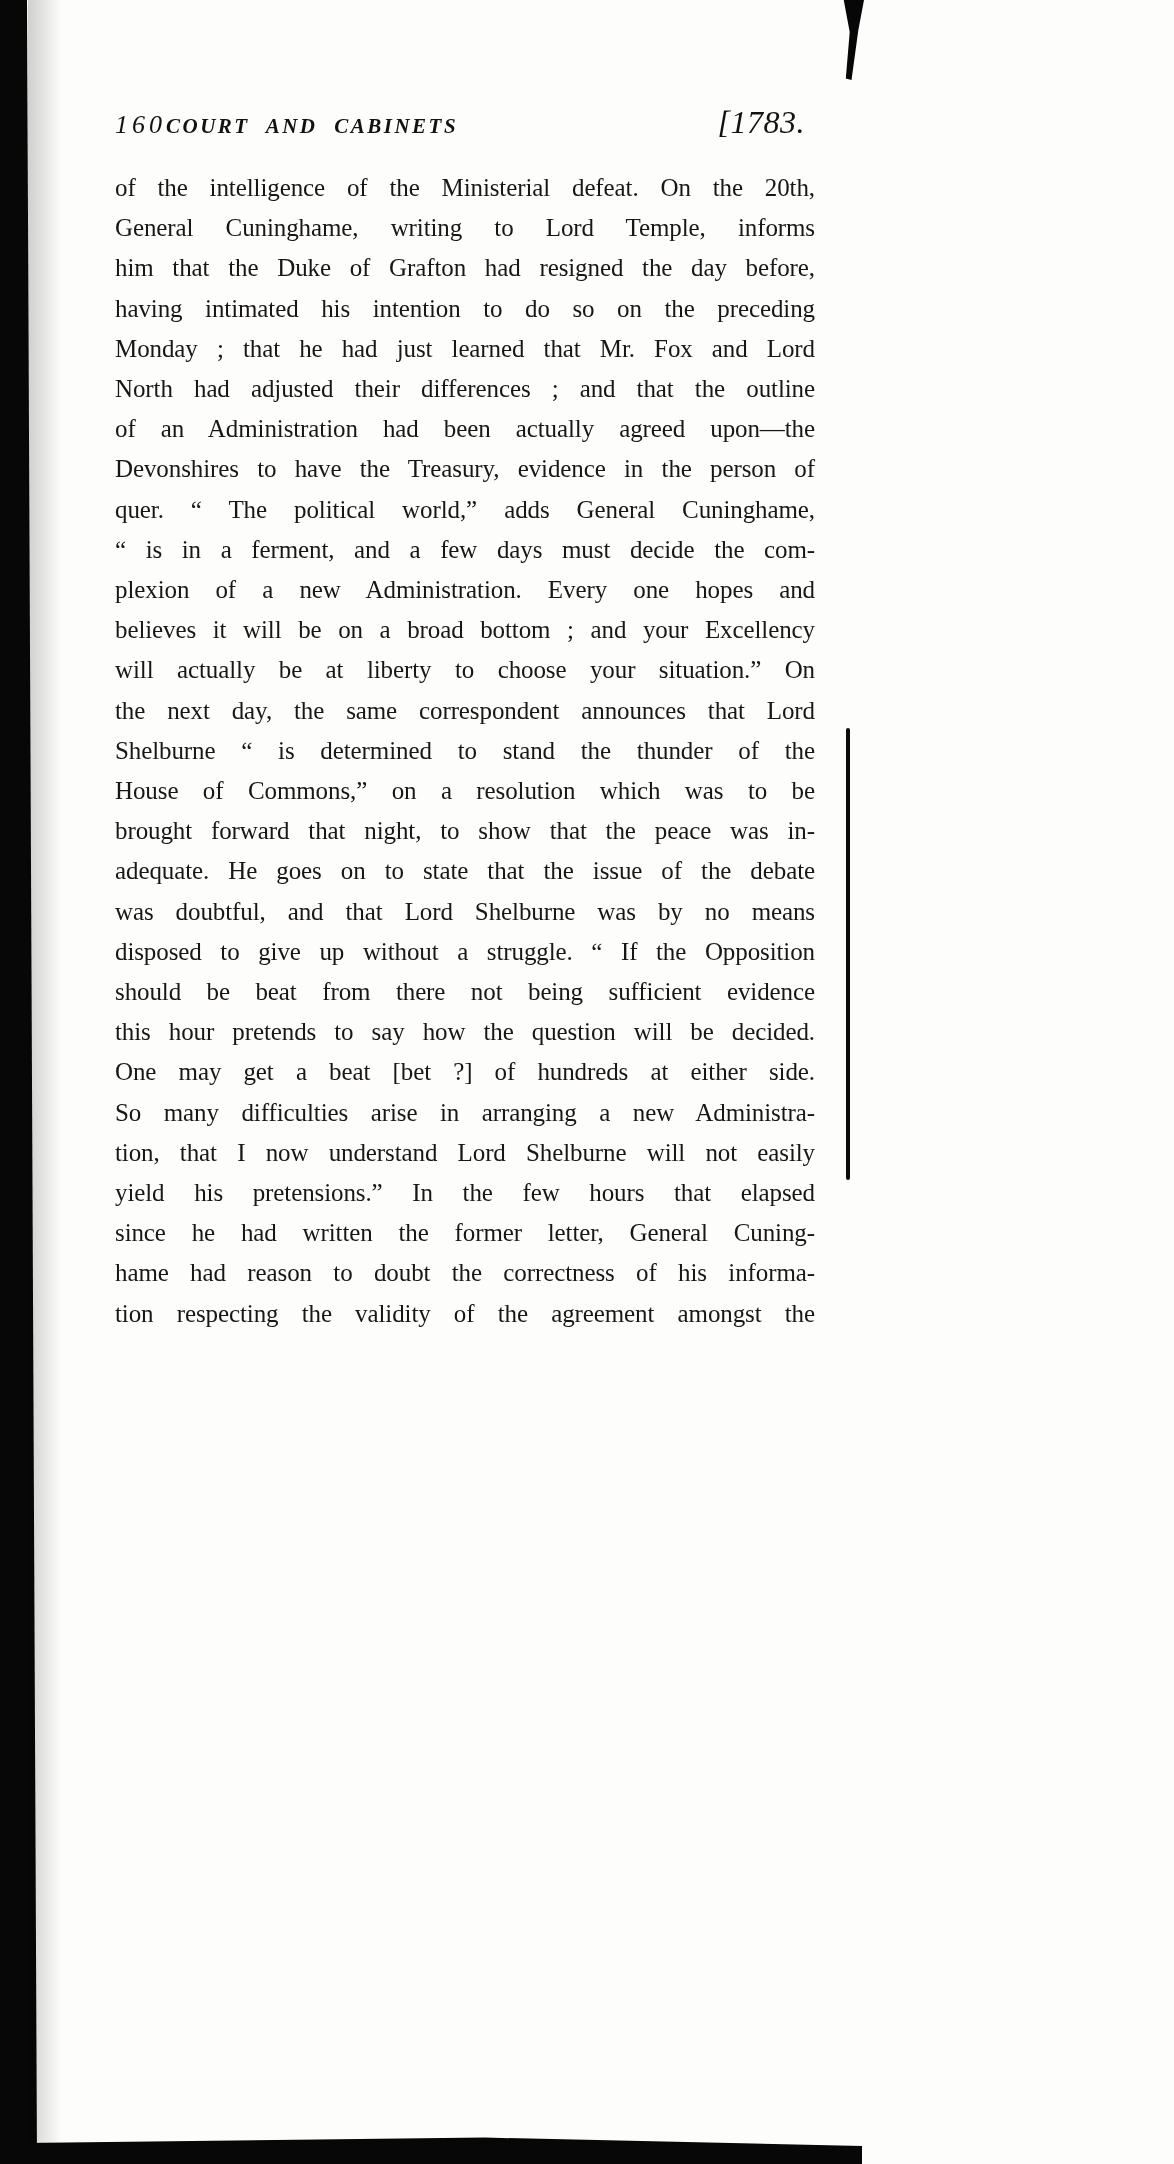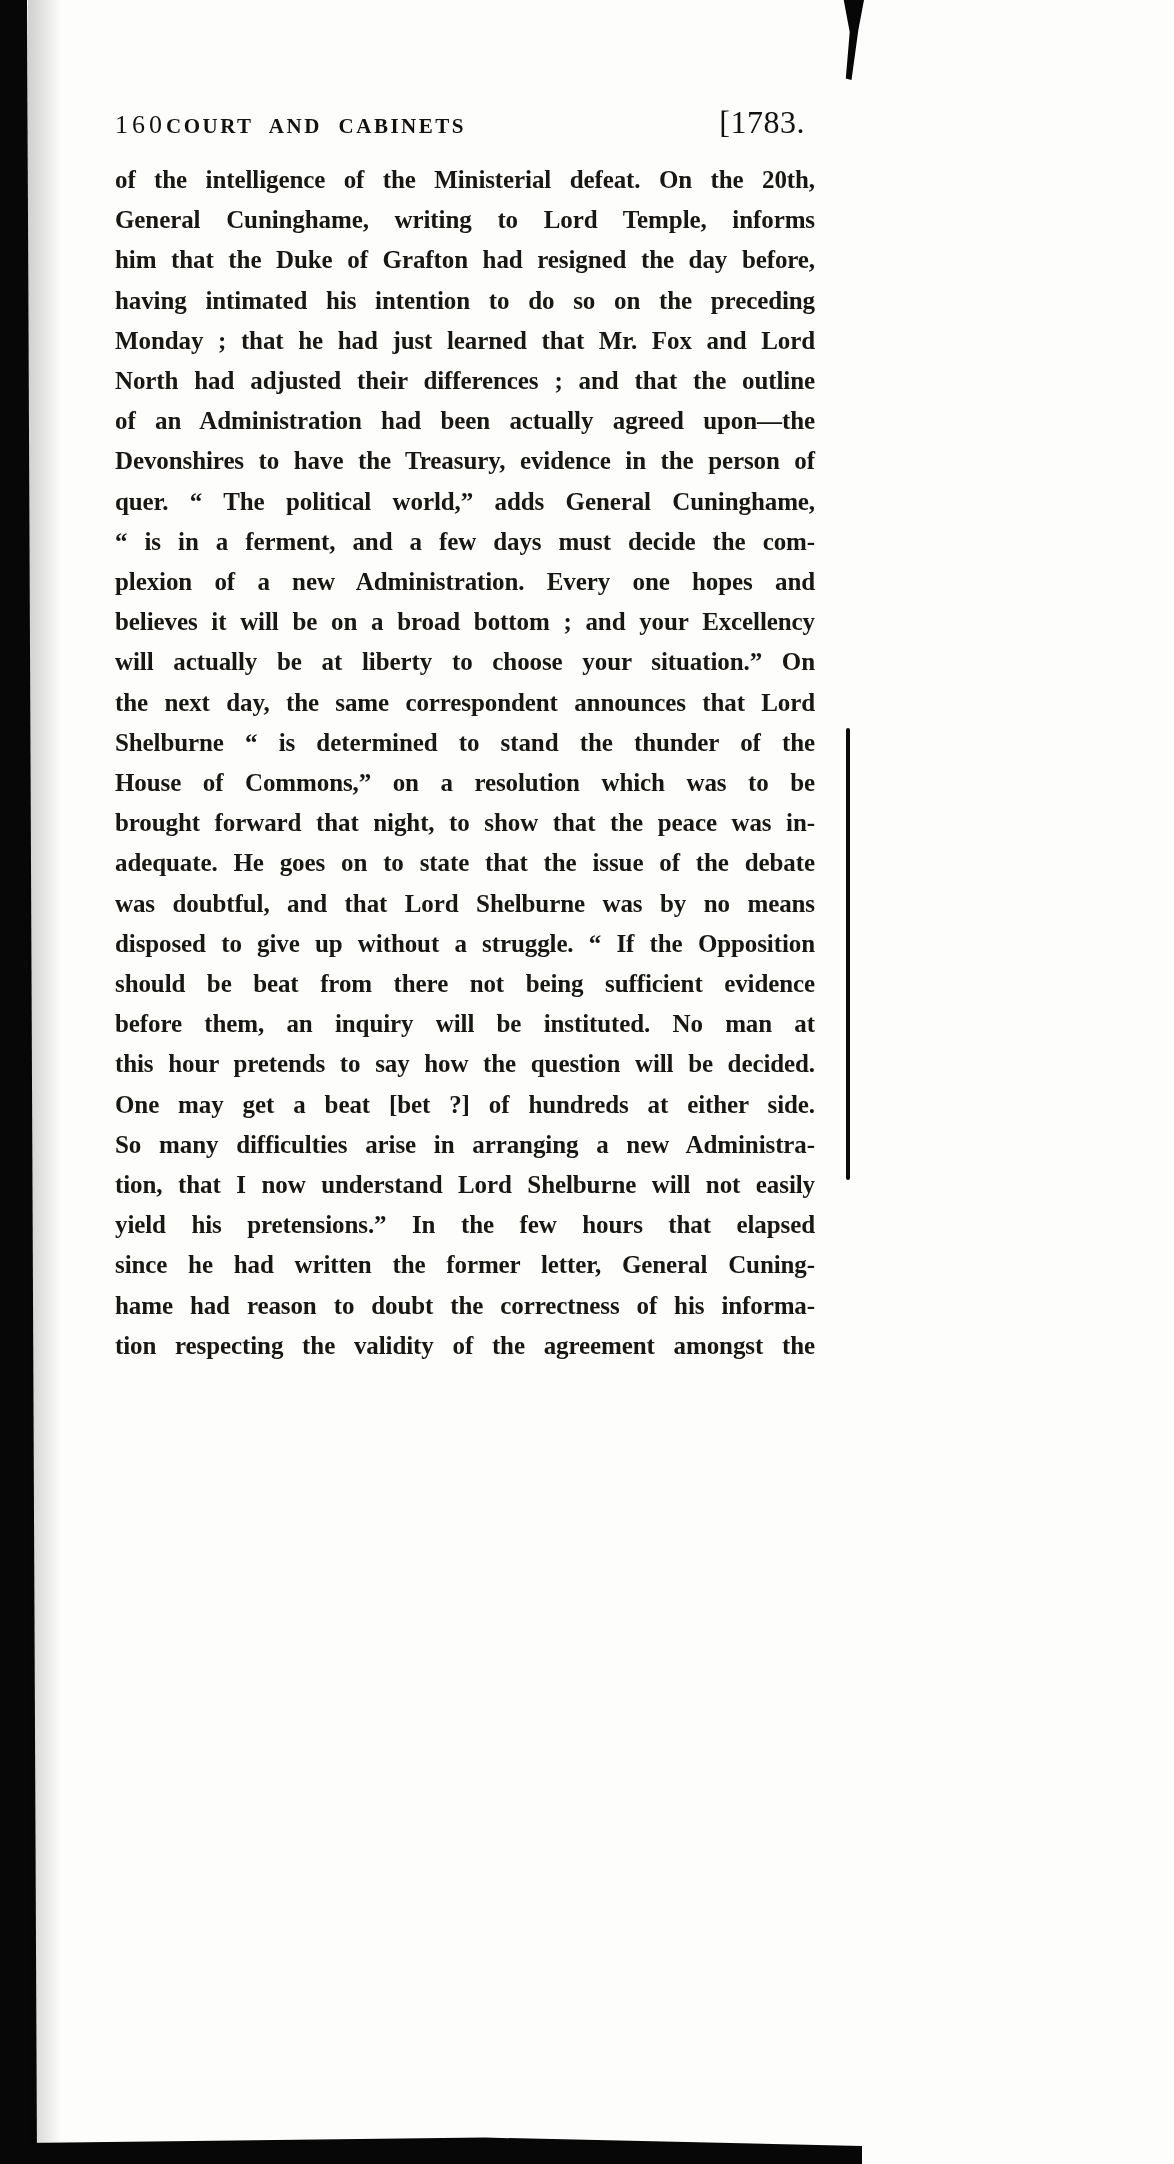--- a/index.html
+++ b/index.html
@@ -54,20 +54,21 @@
     border-radius: 2px;
   }
 
   
   .page-header {
     position: absolute;
     top: 104px; left: 115px;
     width: 690px;
     display: flex;
     align-items: baseline;
+    font-style: italic;
   }
   .page-number {
     font-size: 26px;
     letter-spacing: 4px;
     color: #14120f;
   }
   .running-title {
     flex: 1;
     text-align: left;
     font-size: 21px;
@@ -78,27 +79,26 @@
   }
   .year-label {
     font-size: 32px;
     letter-spacing: 0.5px;
     color: #14120f;
   }
 
   
   .body-text {
     position: absolute;
-    top: 160px; left: 115px;
+    top: 168px; left: 115px;
     width: 700px;
     font-size: 25px;
     line-height: 40.2px;
     letter-spacing: -0.1px;
     color: #191713;
-    font-weight: bold;
   }
   .ln {
     text-align: justify;
     text-align-last: justify;
     white-space: normal;
   }
 </style>
 </head>
 <body>
 
@@ -131,21 +131,20 @@
     <div class="ln">believes it will be on a broad bottom ; and your Excellency</div>
     <div class="ln">will actually be at liberty to choose your situation.” On</div>
     <div class="ln">the next day, the same correspondent announces that Lord</div>
     <div class="ln">Shelburne “ is determined to stand the thunder of the</div>
     <div class="ln">House of Commons,” on a resolution which was to be</div>
     <div class="ln">brought forward that night, to show that the peace was in-</div>
     <div class="ln">adequate. He goes on to state that the issue of the debate</div>
     <div class="ln">was doubtful, and that Lord Shelburne was by no means</div>
     <div class="ln">disposed to give up without a struggle. “ If the Opposition</div>
     <div class="ln">should be beat from there not being sufficient evidence</div>
-    <div class="ln">before them, an inquiry will be instituted. No man at</div>
     <div class="ln">this hour pretends to say how the question will be decided.</div>
     <div class="ln">One may get a beat [bet ?] of hundreds at either side.</div>
     <div class="ln">So many difficulties arise in arranging a new Administra-</div>
     <div class="ln">tion, that I now understand Lord Shelburne will not easily</div>
     <div class="ln">yield his pretensions.” In the few hours that elapsed</div>
     <div class="ln">since he had written the former letter, General Cuning-</div>
     <div class="ln">hame had reason to doubt the correctness of his informa-</div>
     <div class="ln">tion respecting the validity of the agreement amongst the</div>
   </div>
 

